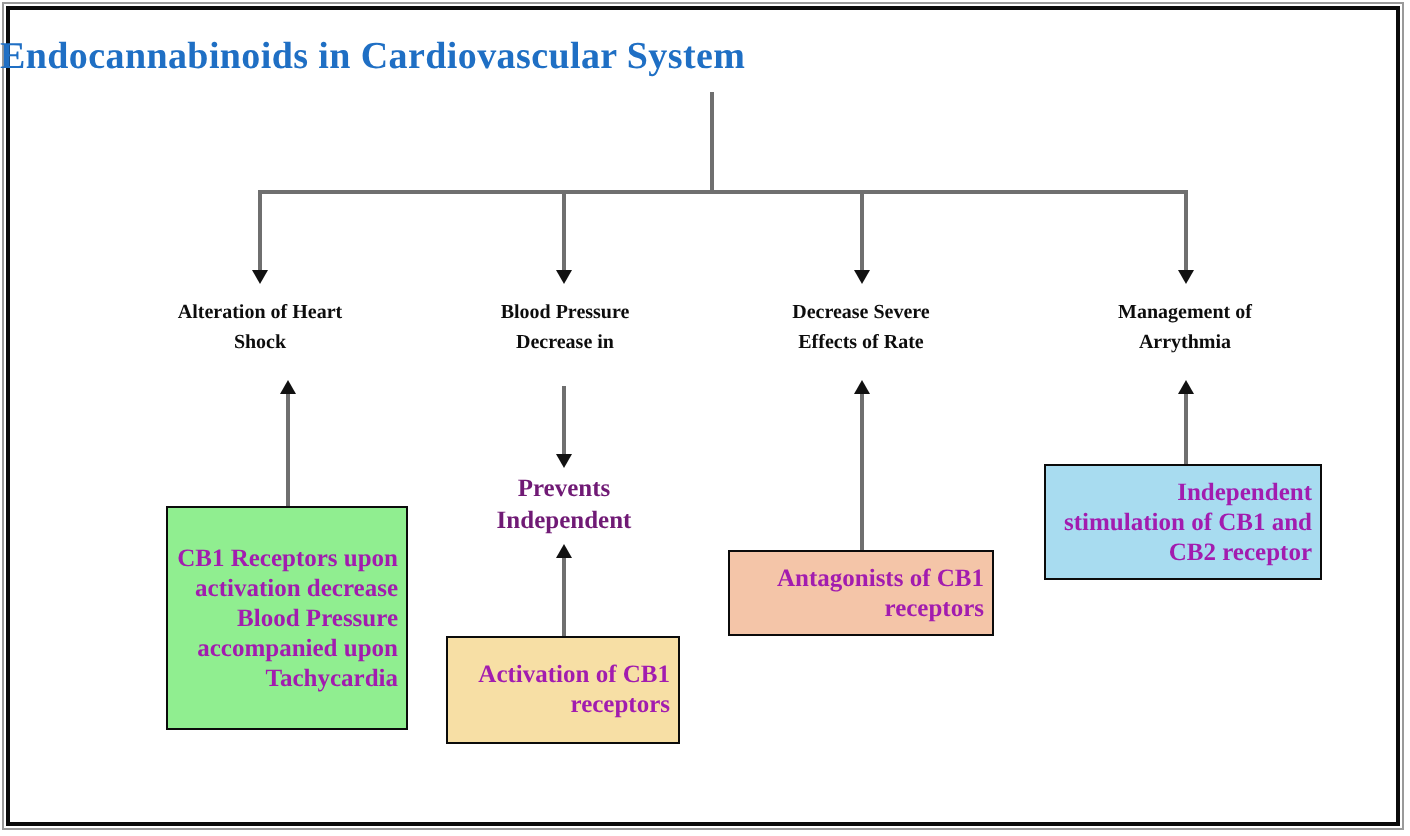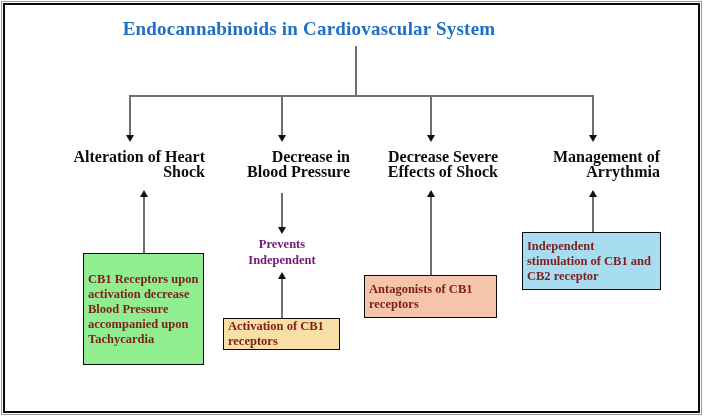--- a/index.html
+++ b/index.html
@@ -18,26 +18,25 @@
     position:absolute;left:1px;top:1px;width:701px;height:414px;
     border:1px solid #9a9a9a;box-sizing:border-box;
   }
   .frame-inner{
     position:absolute;left:3px;top:3px;width:697px;height:410px;
     border:2px solid #0a0a0a;box-sizing:border-box;
   }
 
   .title{
     position:absolute;left:0;top:18px;width:562px;
-    text-align:center;
+    text-align:left;
     font-size:19px;font-weight:bold;
     color:#1f6fc4;
     letter-spacing:.2px;
     white-space:nowrap;
-    margin-left:28px;
   }
 
   
   .vline{position:absolute;width:2px;background:#6f6f6f;}
   .hline{position:absolute;height:2px;background:#6f6f6f;}
 
   .arrow-down{
     position:absolute;width:0;height:0;
     border-left:4px solid transparent;
     border-right:4px solid transparent;
@@ -46,40 +45,40 @@
   .arrow-up{
     position:absolute;width:0;height:0;
     border-left:4px solid transparent;
     border-right:4px solid transparent;
     border-bottom:7px solid #111111;
   }
 
   
   .branch-label{
     position:absolute;
-    text-align:right;
-    font-size:16px;font-weight:bold;color:#0d0d0d;
+    text-align:center;
+    font-size:10px;font-weight:bold;color:#0d0d0d;
     line-height:15px;
   }
 
   .mid-label{
     position:absolute;
     text-align:center;
     font-size:12.5px;font-weight:bold;color:#701a75;
     line-height:16px;
   }
 
   
   .box{
     position:absolute;
     box-sizing:border-box;
     border:1.5px solid #0b0b0b;
     display:flex;align-items:center;justify-content:center;
-    text-align:left;
-    font-size:12.5px;font-weight:bold;color:#7f1d1d;
+    text-align:right;
+    font-size:12.5px;font-weight:bold;color:#a21caf;
     line-height:15px;
     padding:2px 4px;
   }
   .box-green{background:#90ee90;}
   .box-yellow{background:#f7dfa5;}
   .box-salmon{background:#f4c5a8;}
   .box-blue{background:#a8dcf0;}
 </style>
 </head>
 <body>
@@ -106,27 +105,27 @@
 
   <div class="vline" style="left:592px;top:95px;height:42px;"></div>
   <div class="arrow-down" style="left:589px;top:135px;"></div>
 
   <div class="branch-label" style="left:55px;top:149px;width:150px;">
     <div>Alteration of Heart</div>
     <div>Shock</div>
   </div>
 
   <div class="branch-label" style="left:215px;top:149px;width:135px;">
+    <div>Blood Pressure</div>
     <div>Decrease  in</div>
-    <div>Blood Pressure</div>
   </div>
 
   <div class="branch-label" style="left:363px;top:149px;width:135px;">
     <div>Decrease Severe</div>
-    <div>Effects of Shock</div>
+    <div>Effects of Rate</div>
   </div>
 
   <div class="branch-label" style="left:525px;top:149px;width:135px;">
     <div>Management of</div>
     <div>Arrythmia</div>
   </div>
 
   <div class="vline" style="left:143px;top:196px;height:57px;"></div>
   <div class="arrow-up" style="left:140px;top:190px;"></div>
 
@@ -136,21 +135,21 @@
   <div class="arrow-down" style="left:278px;top:227px;"></div>
 
   <div class="mid-label" style="left:216px;top:236px;width:132px;">
     <div>Prevents</div>
     <div>Independent</div>
   </div>
 
   <div class="vline" style="left:281px;top:278px;height:40px;"></div>
   <div class="arrow-up" style="left:278px;top:272px;"></div>
 
-  <div class="box box-yellow" style="left:223px;top:318px;width:117px;height:32px;">Activation of CB1 receptors</div>
+  <div class="box box-yellow" style="left:223px;top:318px;width:117px;height:54px;">Activation of CB1 receptors</div>
 
   <div class="vline" style="left:430px;top:196px;height:79px;"></div>
   <div class="arrow-up" style="left:427px;top:190px;"></div>
 
   <div class="box box-salmon" style="left:364px;top:275px;width:133px;height:43px;">Antagonists of CB1 receptors</div>
 
   <div class="vline" style="left:592px;top:196px;height:36px;"></div>
   <div class="arrow-up" style="left:589px;top:190px;"></div>
 
   <div class="box box-blue" style="left:522px;top:232px;width:139px;height:58px;">Independent stimulation of CB1 and CB2 receptor</div>

